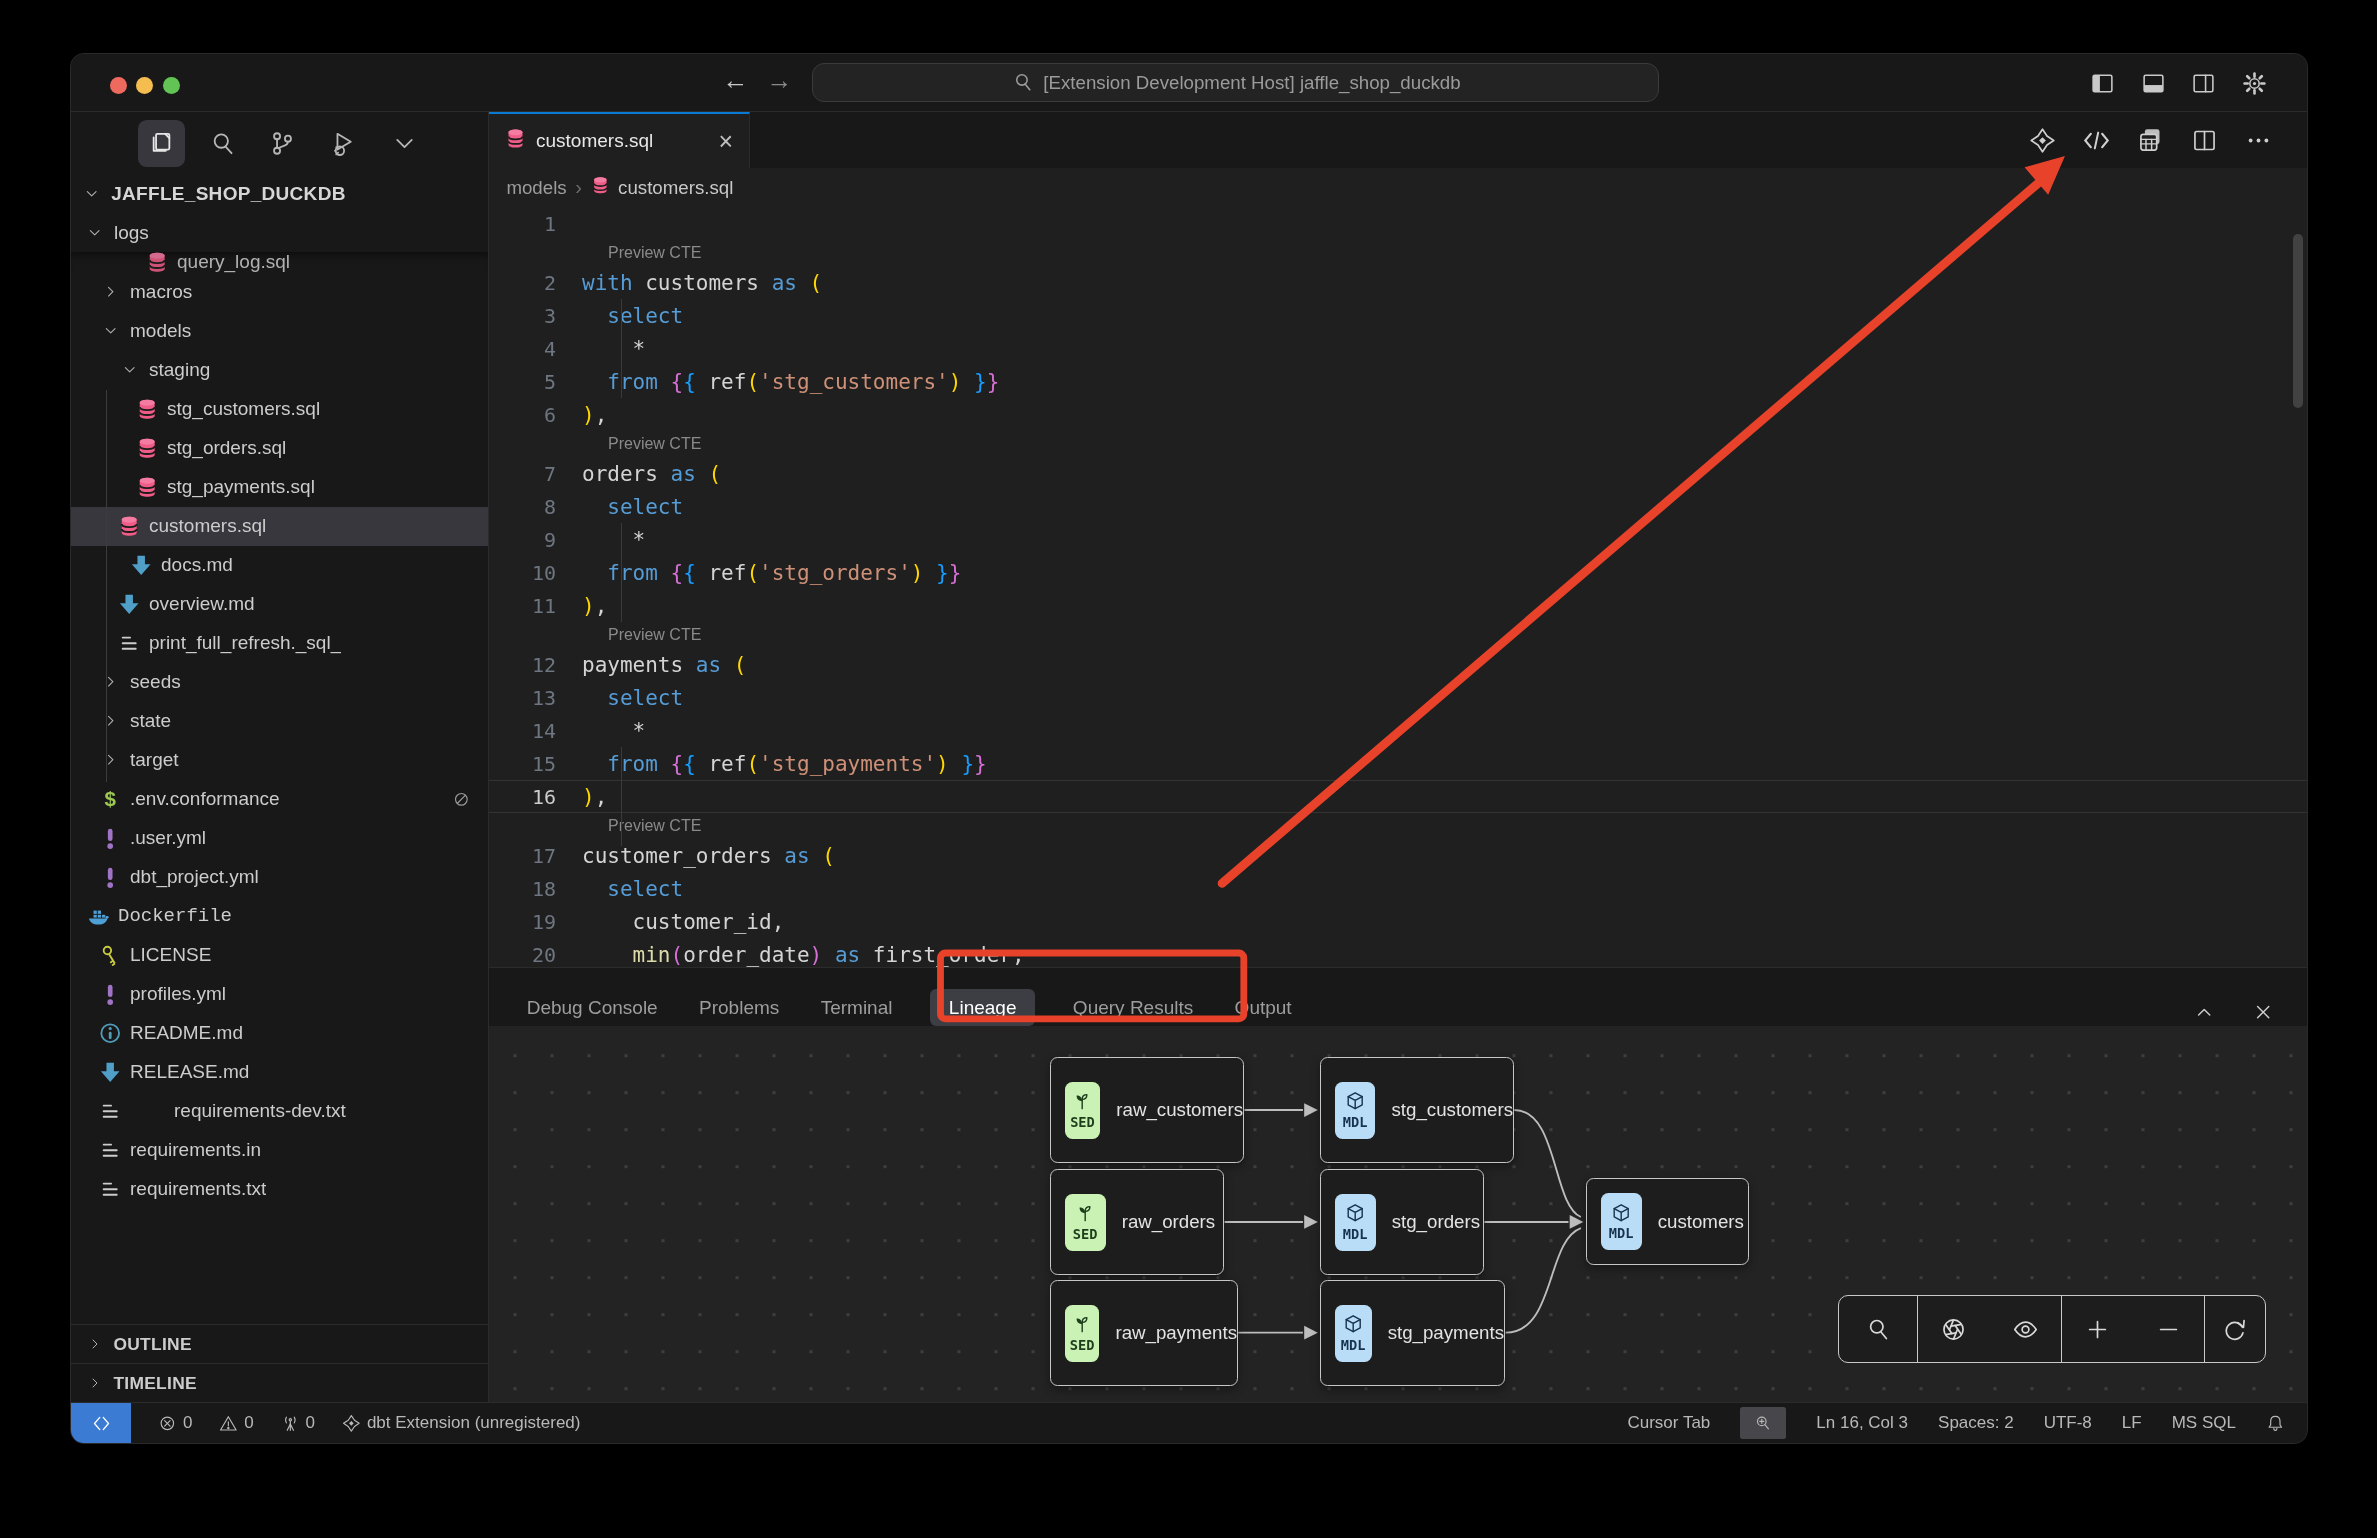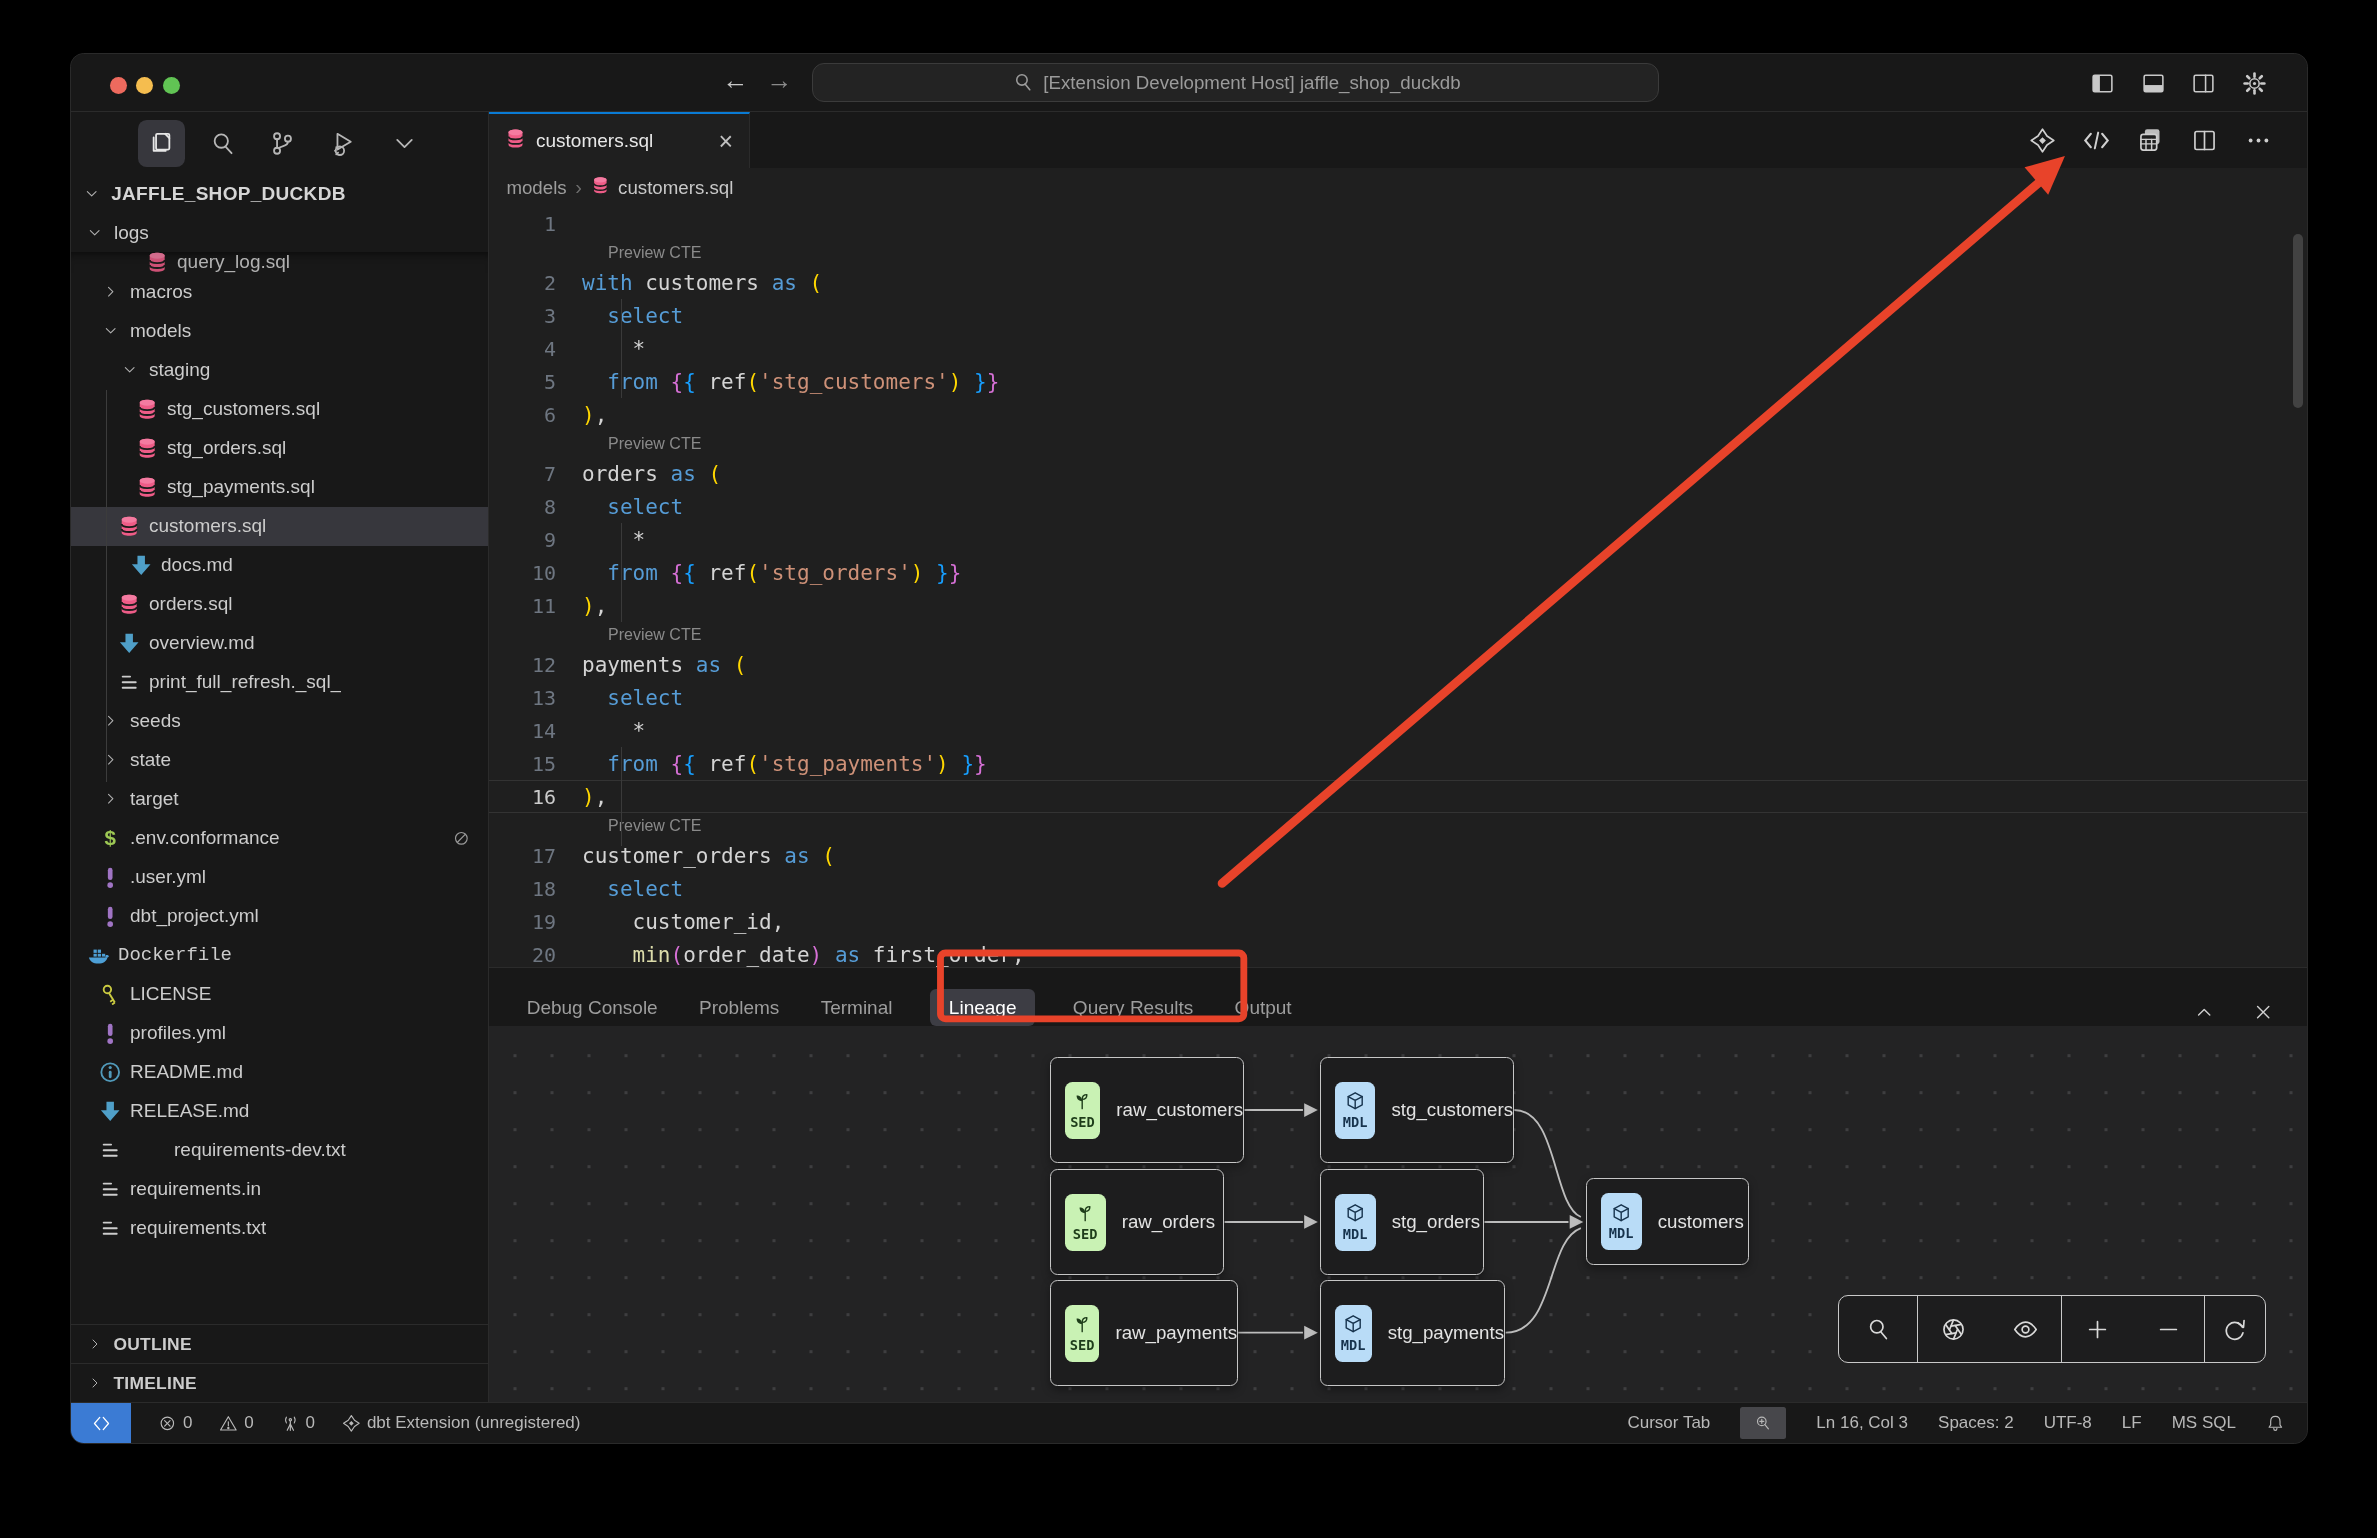--- a/index.html
+++ b/index.html
@@ -359,37 +359,20 @@
                   <polygon fill="#4f9fc8" points="16,4 32,4 32,22 44,22 24,45 4,22 16,22"></polygon>
                 </svg>
               </div>
               <div class="lbl">docs.md</div>
             </div>
           </div>
           <div class="trow">
             <div class="inner" style="display: flex; align-items: center; width: 100%; padding-left: 44px;">
               <div class="ficon">
                 <svg viewBox="0 0 48 48">
-                  <g fill="#ee5c87">
-                    <path d="M8 10c0-4 7.2-6.5 16-6.5S40 6 40 10v28c0 4-7.2 6.5-16 6.5S8 42 8 38z"></path>
-                  </g>
-                  <g stroke="#1b1b1b" stroke-width="4" fill="none">
-                    <path d="M8 19.5c0 4 7.2 6.5 16 6.5s16-2.5 16-6.5"></path>
-                    <path d="M8 30c0 4 7.2 6.5 16 6.5S40 34 40 30"></path>
-                  </g>
-                  <ellipse cx="24" cy="10" rx="16" ry="6.5" fill="#f47ba1"></ellipse>
-                </svg>
-              </div>
-              <div class="lbl">orders.sql</div>
-            </div>
-          </div>
-          <div class="trow">
-            <div class="inner" style="display: flex; align-items: center; width: 100%; padding-left: 44px;">
-              <div class="ficon">
-                <svg viewBox="0 0 48 48">
                   <polygon fill="#4f9fc8" points="16,4 32,4 32,22 44,22 24,45 4,22 16,22"></polygon>
                 </svg>
               </div>
               <div class="lbl">overview.md</div>
             </div>
           </div>
           <div class="trow">
             <div class="inner" style="display: flex; align-items: center; width: 100%; padding-left: 44px;">
               <div class="ficon">
                 <svg viewBox="0 0 48 48" fill="none" stroke="currentColor" stroke-width="3" stroke-linecap="round" stroke-linejoin="round">

